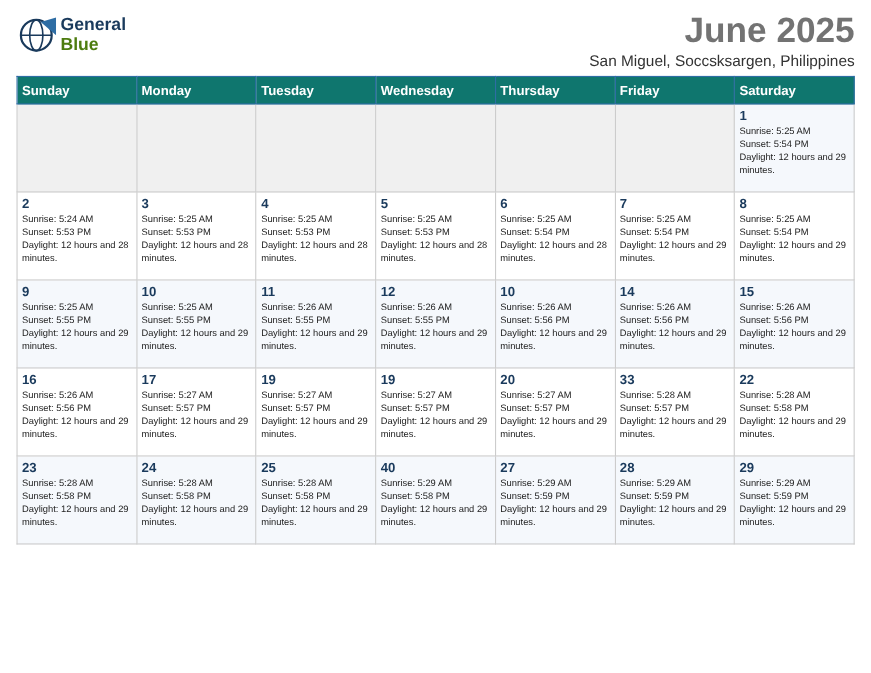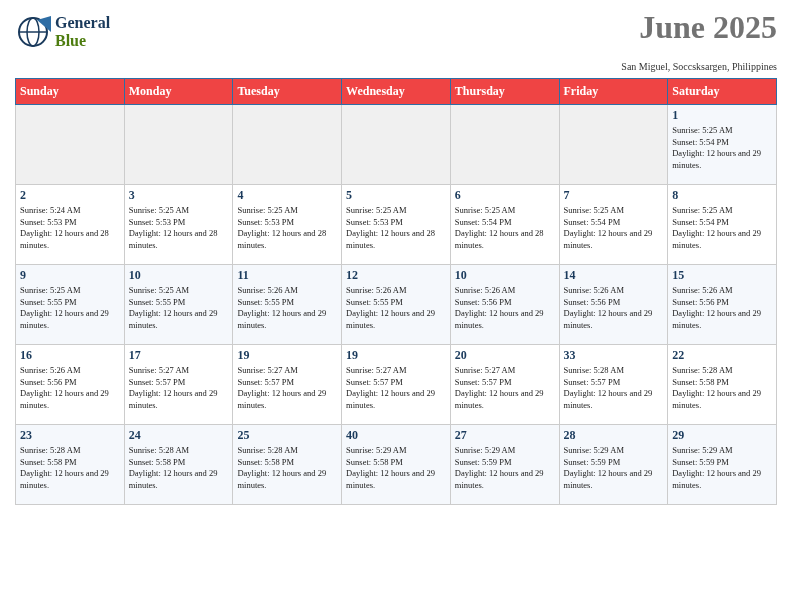--- a/index.html
+++ b/index.html
@@ -6,21 +6,20 @@
     body {
       font-family: Arial, sans-serif;
       background: #fff;
       width: 792px;
       height: 612px;
       overflow: hidden;
     }
     .container {
       width: 792px;
       padding: 10px 15px 10px 15px;
-      font-family: Liberation Serif, serif;
     }
     .header-row {
       display: flex;
       align-items: flex-start;
       justify-content: space-between;
       margin-bottom: 6px;
     }
     .logo {
       display: flex;
       align-items: center;
@@ -34,31 +33,31 @@
     .title-block {
       text-align: right;
     }
     .month-year {
       font-size: 32px;
       font-weight: bold;
       color: #737373;
       line-height: 1.1;
     }
     .location {
-      font-size: 10px;
+      font-size: 14px;
       color: #333;
-      margin-top: 16px;
+      margin-top: 2px;
     }
     table {
       width: 100%;
       border-collapse: collapse;
       table-layout: fixed;
     }
     thead th {
-      background-color: #ef4444;
+      background-color: #0f766e;
       color: #fff;
       font-size: 12px;
       font-weight: bold;
       padding: 5px 4px;
       text-align: left;
       border: 1px solid #2e6da4;
     }
     tbody td {
       border: 1px solid #ccc;
       vertical-align: top;

